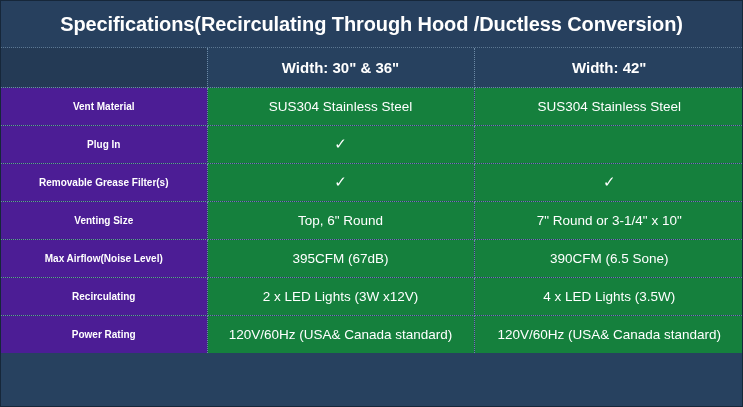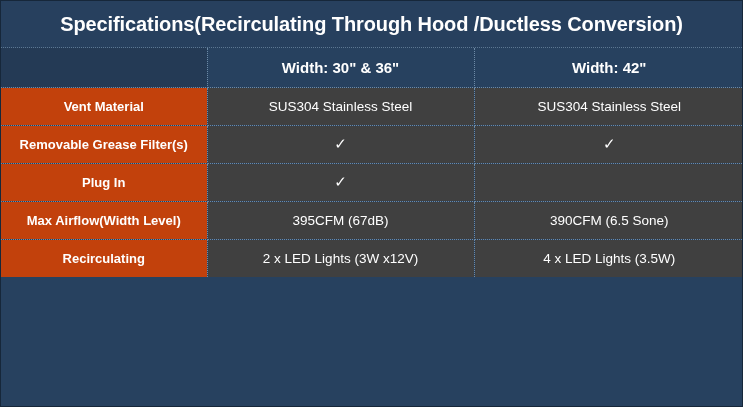--- a/index.html
+++ b/index.html
@@ -72,29 +72,29 @@
     font-size: 15px;
     font-weight: bold;
     background: #27415f;
   }
   th.col-head.blank {
     background: #243a55;
   }
 
   td.row-label {
     height: 37px;
-    font-size: 13px;
+    font-size: 10px;
     font-weight: bold;
-    background: #c2410c;
+    background: #4c1d95;
   }
   td.row-value {
     height: 37px;
     font-size: 13.5px;
     font-weight: normal;
-    background: #404040;
+    background: #15803d;
   }
   td.row-value.check {
     font-size: 15px;
     line-height: 1;
   }
   .check-glyph {
     display: inline-block;
     color: #ffffff;
     font-size: 15px;
     transform: translateY(-1px);
@@ -121,35 +121,45 @@
         <th class="col-head">Width: 42"</th>
       </tr>
     </thead>
     <tbody id="spec-body">
         <tr>
           <td class="row-label">Vent Material</td>
           <td class="row-value">SUS304 Stainless Steel</td>
           <td class="row-value">SUS304 Stainless Steel</td>
         </tr>
         <tr>
+          <td class="row-label">Plug In</td>
+          <td class="row-value check"><span class="check-glyph">✓</span></td>
+          <td class="row-value"><span class="empty-cell"></span></td>
+        </tr>
+        <tr>
           <td class="row-label">Removable Grease Filter(s)</td>
           <td class="row-value check"><span class="check-glyph">✓</span></td>
           <td class="row-value check"><span class="check-glyph">✓</span></td>
         </tr>
         <tr>
-          <td class="row-label">Plug In</td>
-          <td class="row-value check"><span class="check-glyph">✓</span></td>
-          <td class="row-value"><span class="empty-cell"></span></td>
+          <td class="row-label">Venting Size</td>
+          <td class="row-value">Top, 6" Round</td>
+          <td class="row-value">7" Round or 3-1/4" x 10"</td>
         </tr>
         <tr>
-          <td class="row-label">Max Airflow(Width Level)</td>
+          <td class="row-label">Max Airflow(Noise Level)</td>
           <td class="row-value">395CFM (67dB)</td>
           <td class="row-value">390CFM (6.5 Sone)</td>
         </tr>
         <tr>
           <td class="row-label">Recirculating</td>
           <td class="row-value">2 x  LED Lights (3W x12V)</td>
           <td class="row-value">4 x LED Lights (3.5W)</td>
         </tr>
+        <tr>
+          <td class="row-label">Power Rating</td>
+          <td class="row-value">120V/60Hz (USA&amp; Canada standard)</td>
+          <td class="row-value">120V/60Hz (USA&amp; Canada standard)</td>
+        </tr>
       </tbody>
   </table>
 
 </div>
 
 </body></html>

